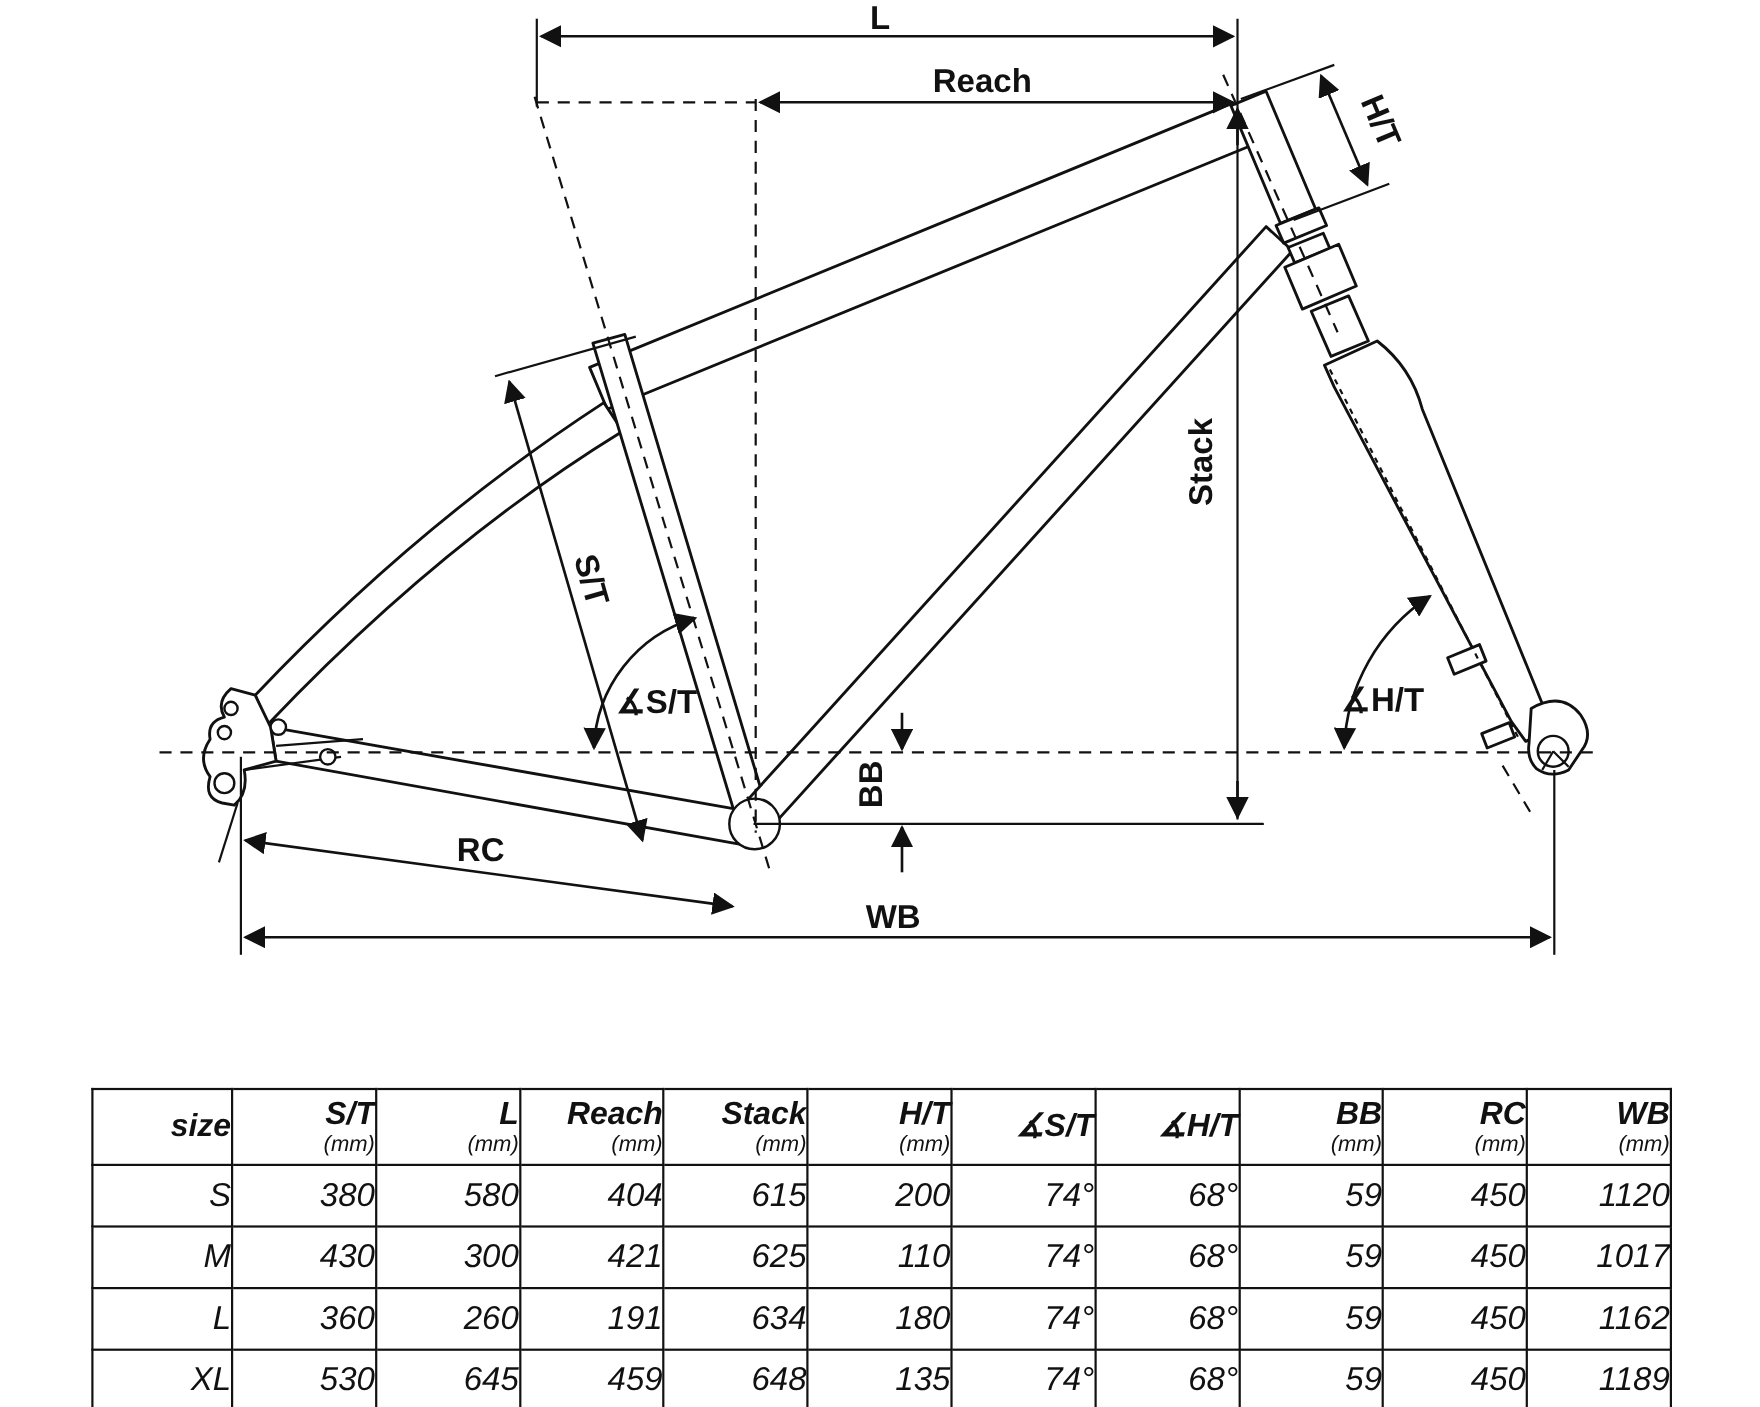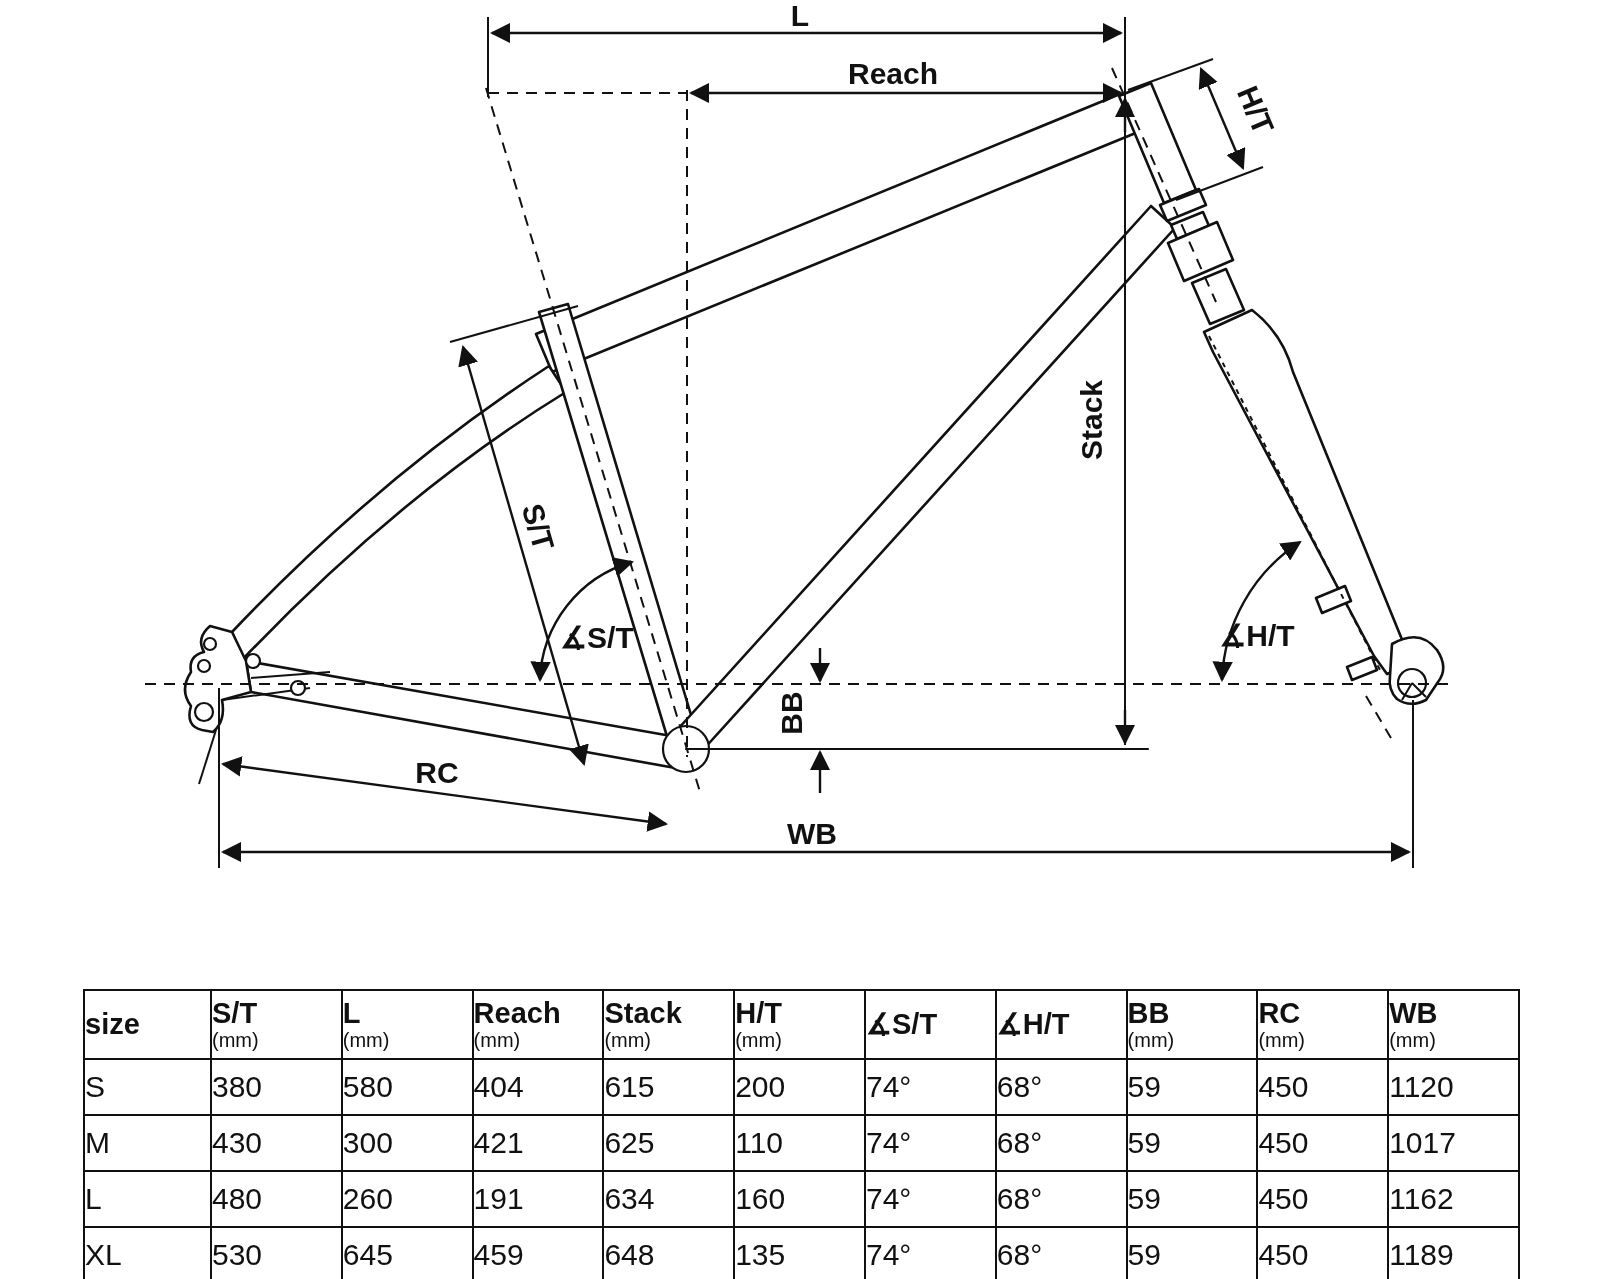--- a/index.html
+++ b/index.html
@@ -11,22 +11,22 @@
   .tube{fill:#ffffff;stroke:#111;stroke-width:2.6;stroke-linejoin:round;}
   .ln{stroke:#111;stroke-width:2.2;fill:none;stroke-linecap:round;}
   .thin{stroke:#111;stroke-width:2;fill:none;}
   .dash{stroke:#111;stroke-width:2;fill:none;stroke-dasharray:11 8;}
   .dash2{stroke:#111;stroke-width:2;fill:none;stroke-dasharray:5 5;}
   .dim{stroke:#111;stroke-width:2.4;fill:none;}
   .hole{fill:#ffffff;stroke:#111;stroke-width:2.2;}
 
   #geo-table{position:absolute;left:83px;top:989px;width:1435px;}
   table{border-collapse:collapse;width:1435px;table-layout:fixed;}
-  td,th{border:2px solid #111;text-align:left;vertical-align:middle;
-        padding:0;background:#fff;}
+  td,th{border:2px solid #111;text-align:right;vertical-align:middle;
+        padding:0;background:#fff;font-style:italic;}
   th{font-size:29px;font-weight:bold;line-height:1.1;}
   th .unit{font-weight:normal;font-size:20px;display:block;}
   td{font-size:30px;font-weight:normal;height:54px;}
   tr.hdr{height:69px;}
 </style>
 </head>
 <body>
 
 <svg id="diagram" width="1600" height="960" viewBox="0 0 1600 960">
   <defs>
@@ -161,25 +161,25 @@
       <td>625</td>
       <td>110</td>
       <td>74°</td>
       <td>68°</td>
       <td>59</td>
       <td>450</td>
       <td>1017</td>
     </tr>
     <tr>
       <td>L</td>
-      <td>480</td>
+      <td>360</td>
       <td>260</td>
       <td>191</td>
       <td>634</td>
-      <td>160</td>
+      <td>180</td>
       <td>74°</td>
       <td>68°</td>
       <td>59</td>
       <td>450</td>
       <td>1162</td>
     </tr>
     <tr>
       <td>XL</td>
       <td>530</td>
       <td>645</td>

